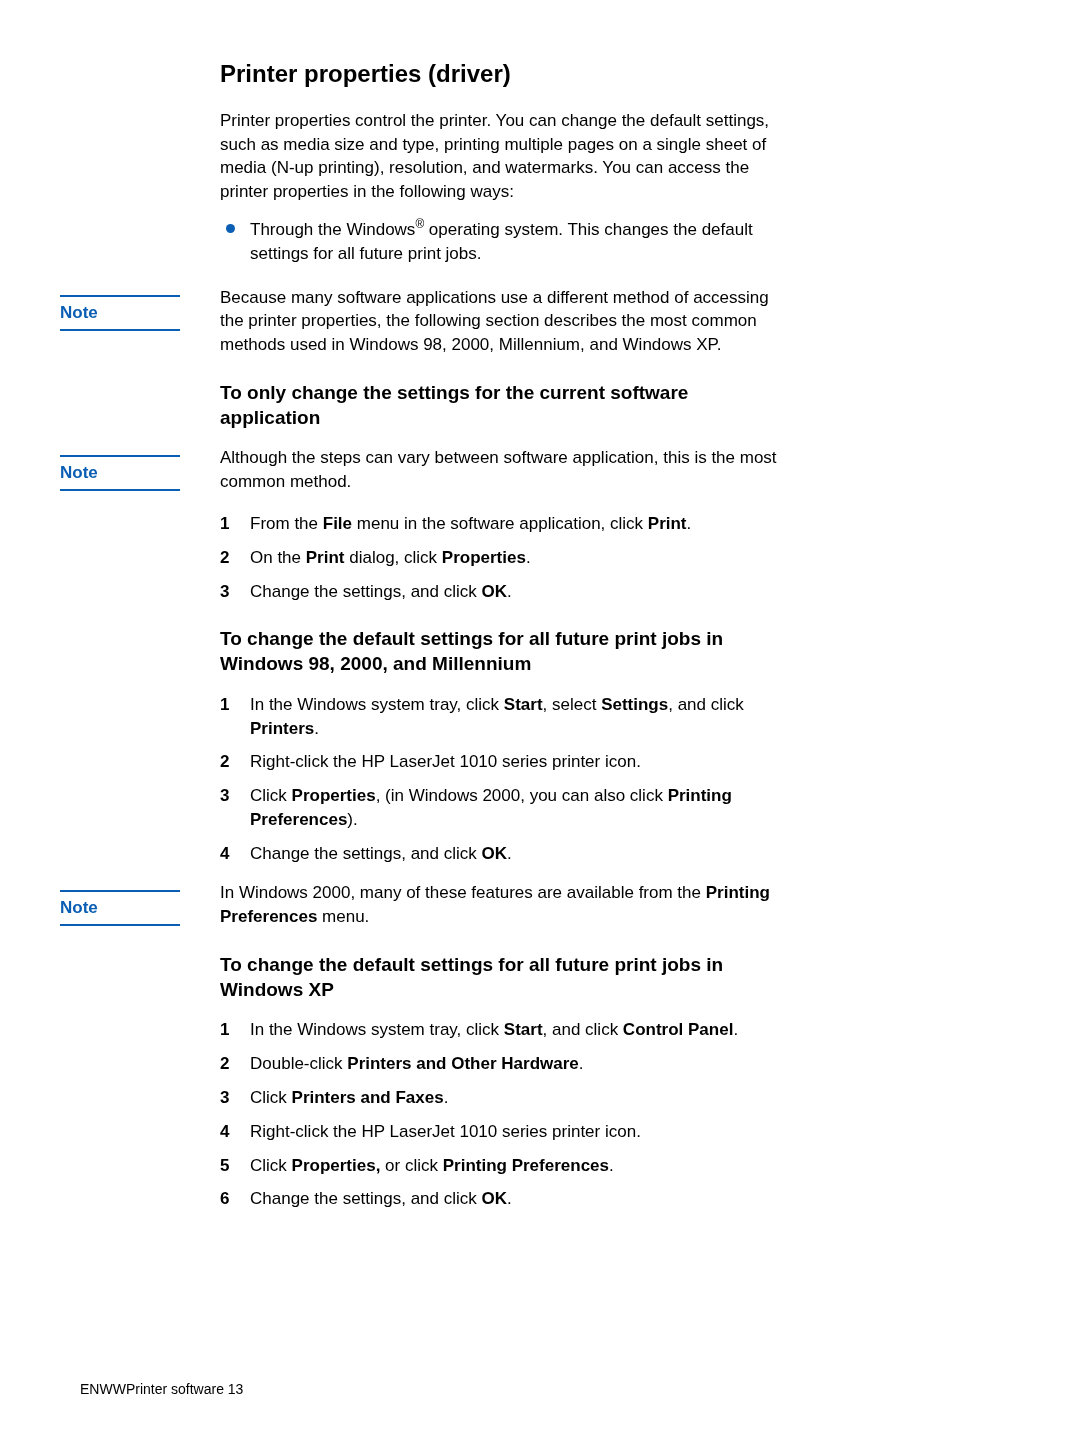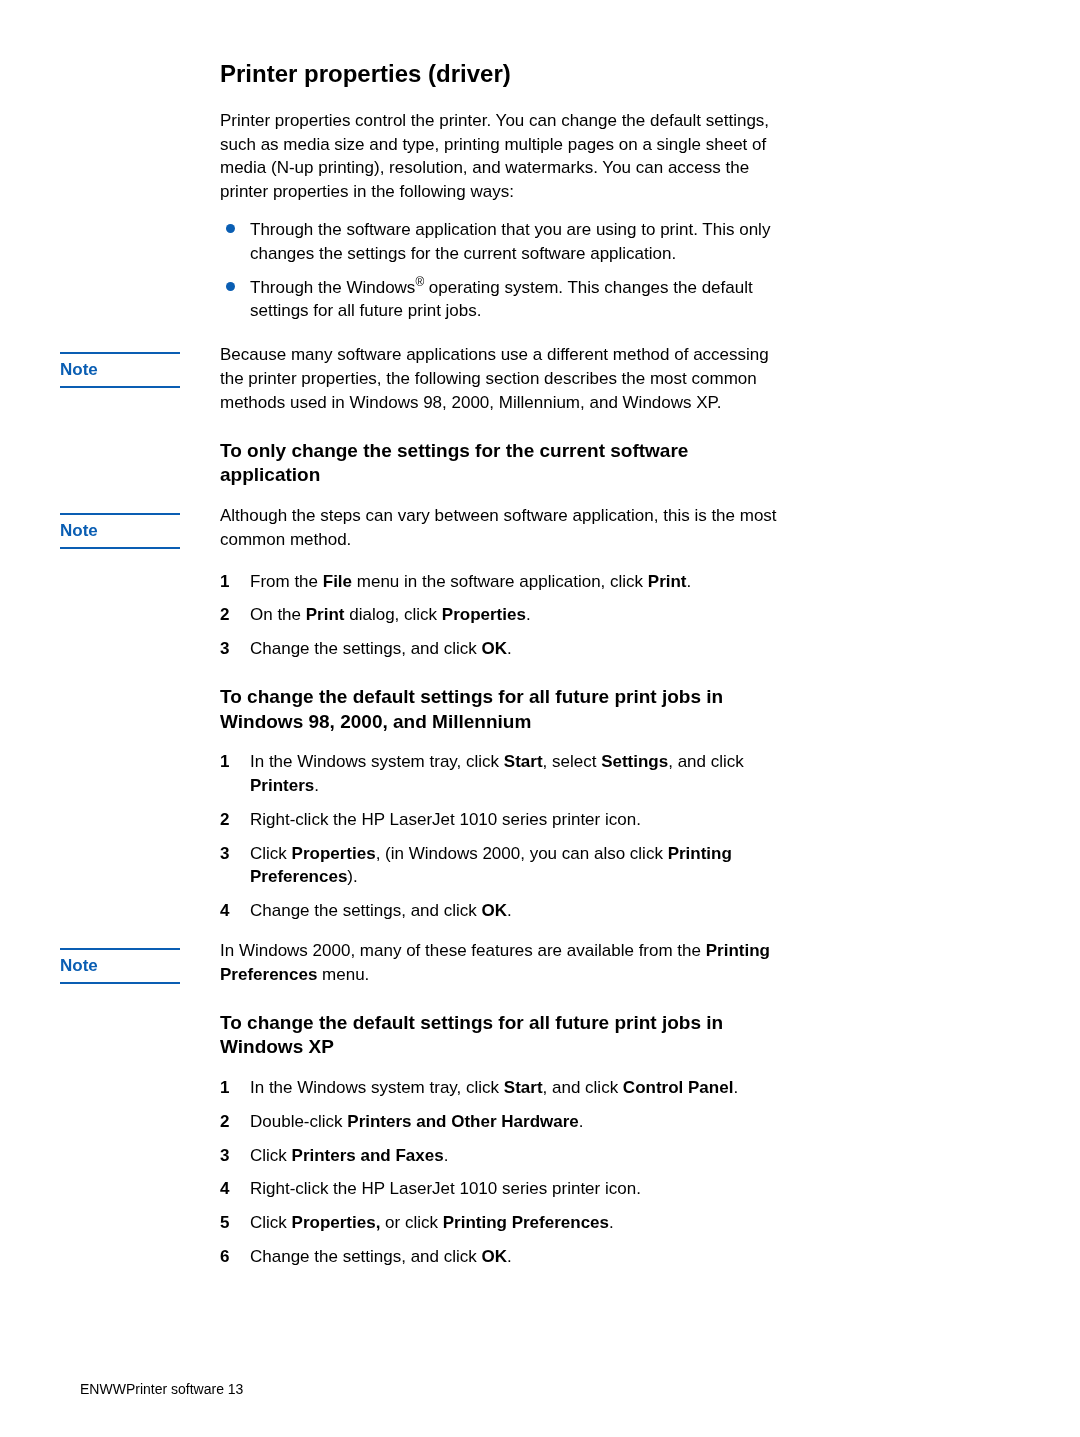--- a/index.html
+++ b/index.html
@@ -120,21 +120,20 @@
 <body>
 
 <div class="page">
   <div class="content-col">
 
     <h1 class="page-title">Printer properties (driver)</h1>
 
     <p class="body">Printer properties control the printer. You can change the default settings, such as media size and type, printing multiple pages on a single sheet of media (N-up printing), resolution, and watermarks. You can access the printer properties in the following ways:</p>
 
     <ul class="bullets">
-      <li>Through the software application that you are using to print. This only changes the settings for the current software application.</li>
       <li>Through the Windows<sup>®</sup> operating system. This changes the default settings for all future print jobs.</li>
     </ul>
 
     <div class="note-row">
       <div class="note-label">Note</div>
       <p class="note-text">Because many software applications use a different method of accessing the printer properties, the following section describes the most common methods used in Windows 98, 2000, Millennium, and Windows XP.</p>
     </div>
 
     <h2 class="sub">To only change the settings for the current software application</h2>
 

